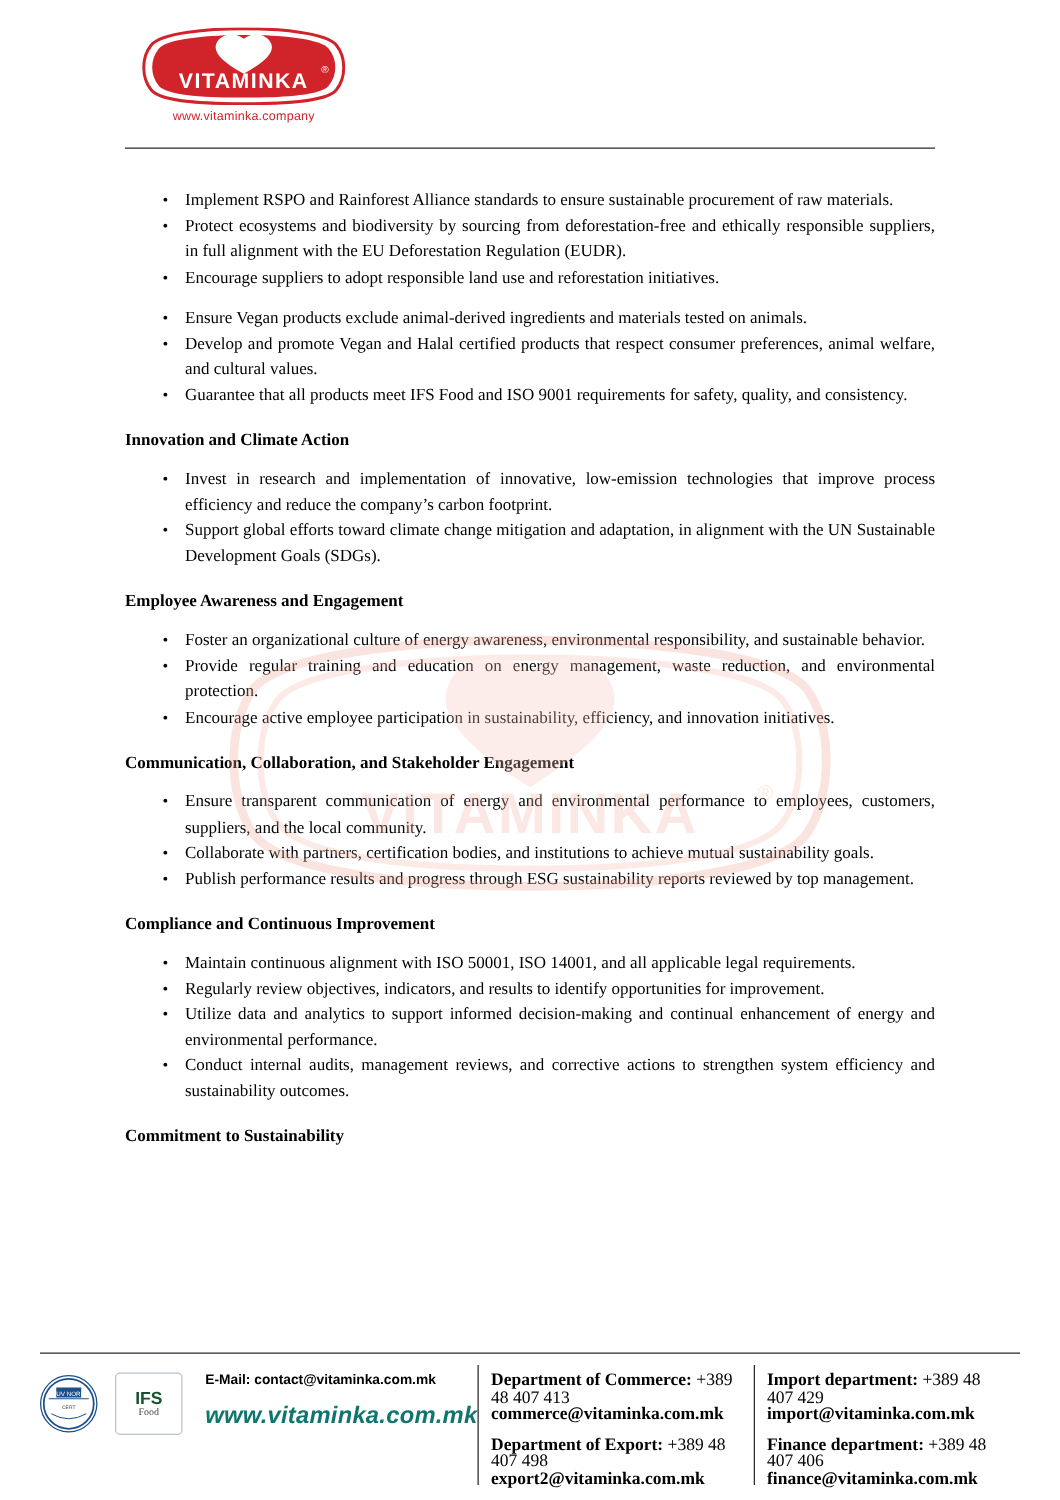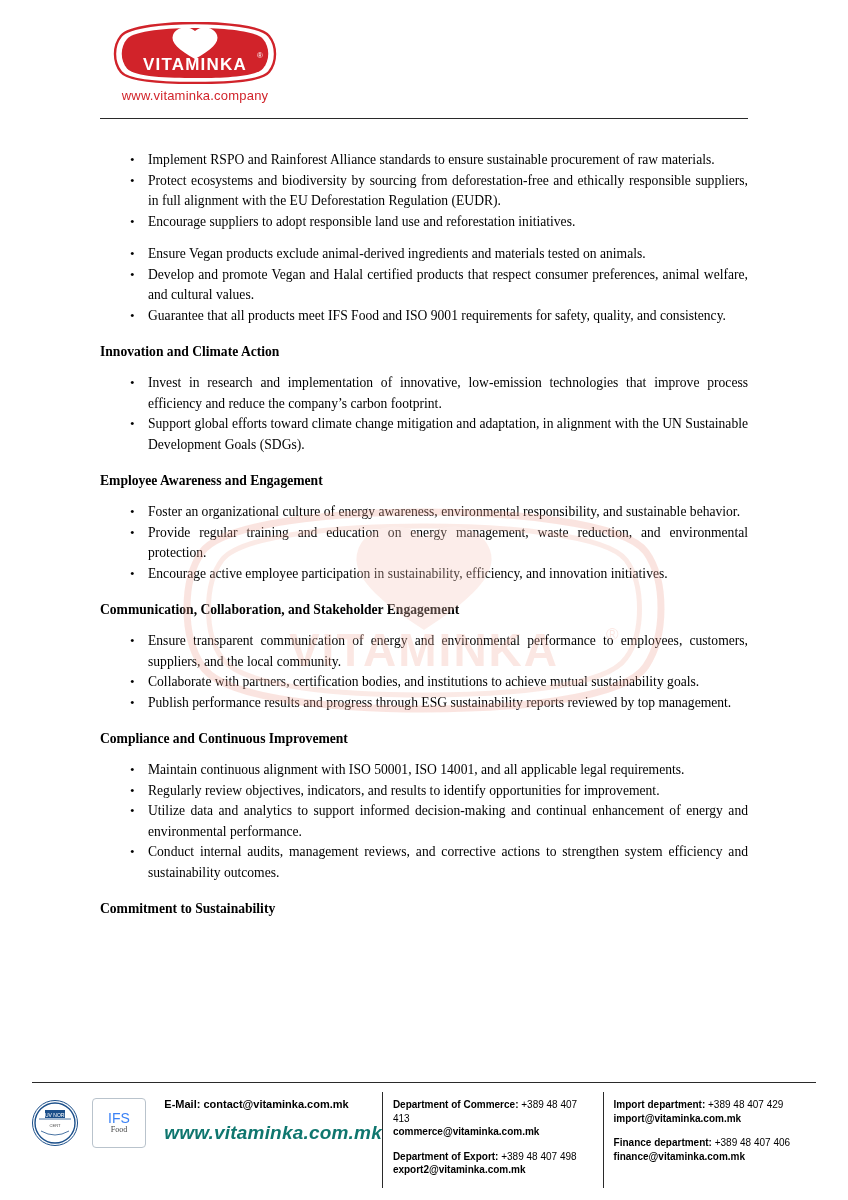--- a/index.html
+++ b/index.html
@@ -39,21 +39,21 @@
     flex-direction: column;
     align-items: center;
   }
   .logo-mark {
     position: relative;
     width: 168px;
     height: 62px;
   }
   .logo-url {
     font-family: "Liberation Sans", sans-serif;
-    font-size: 13px;
+    font-size: 10px;
     color: #d1232a;
     margin-top: 4px;
     letter-spacing: 0.2px;
   }
   .company-block {
     text-align: right;
     font-family: "Liberation Sans", sans-serif;
     font-size: 9.5px;
     line-height: 13.5px;
     color: #000;
@@ -167,23 +167,23 @@
     border: 1px solid #b9c3cc;
     border-radius: 4px;
     display: flex;
     flex-direction: column;
     align-items: center;
     justify-content: center;
     background: #fff;
   }
   .ifs-badge .ifs-top {
     font-family: "Liberation Sans", sans-serif;
-    font-weight: normal;
+    font-weight: bold;
     font-size: 14px;
-    color: #3b82f6;
+    color: #14532d;
     line-height: 14px;
   }
   .ifs-badge .ifs-bot {
     font-family: Liberation Serif, serif;
     font-size: 8px;
     color: #444;
     line-height: 10px;
   }
   .foot-mail {
     width: 228px;
@@ -205,22 +205,22 @@
     font-style: italic;
   }
   .foot-sep {
     width: 1px;
     background: #2a2a2a;
     align-self: stretch;
     margin: 2px 10px 2px 0;
     height: 96px;
   }
   .foot-col {
-    font-family: Liberation Sans, sans-serif;
-    font-size: 10px;
+    font-family: Liberation Serif, serif;
+    font-size: 14px;
     line-height: 13.5px;
     padding-top: 8px;
     padding-right: 10px;
   }
   .foot-col.c1 { width: 218px; }
   .foot-col.c2 { width: 210px; }
   .foot-col .row { margin-bottom: 11px; }
   .foot-col .lbl { font-weight: bold; }
   .foot-col .mail { font-weight: bold; }
 </style>

